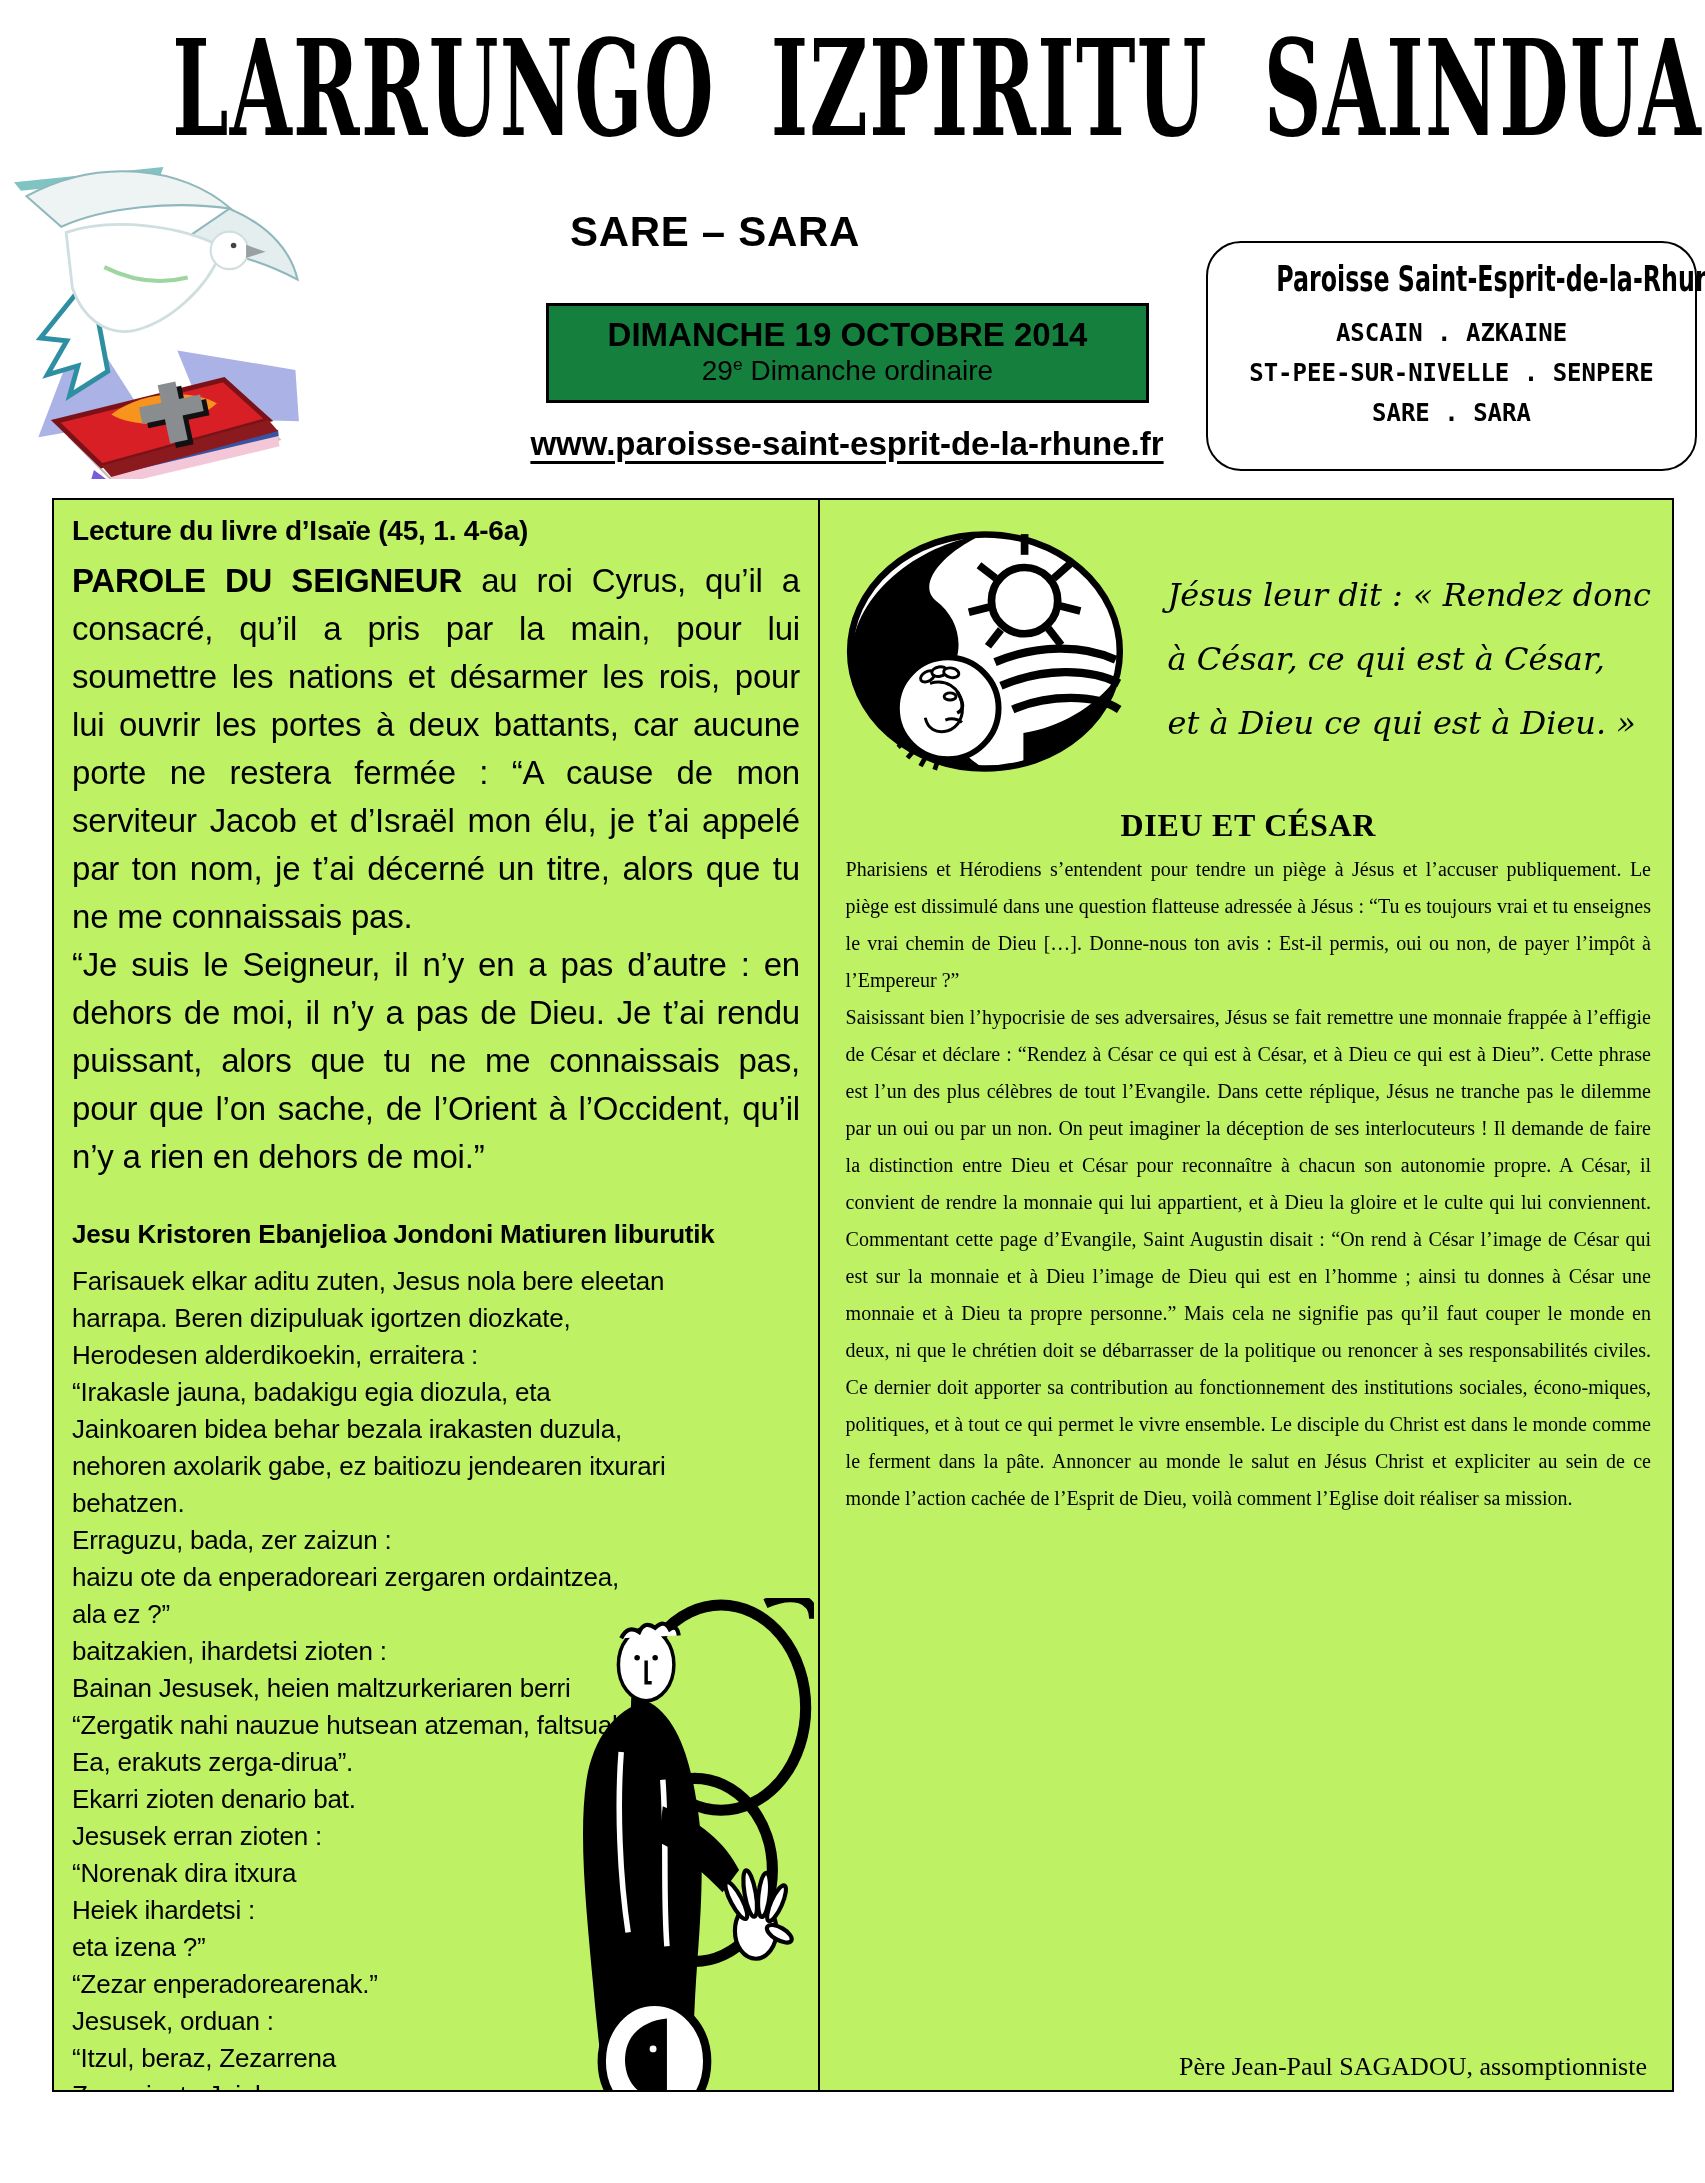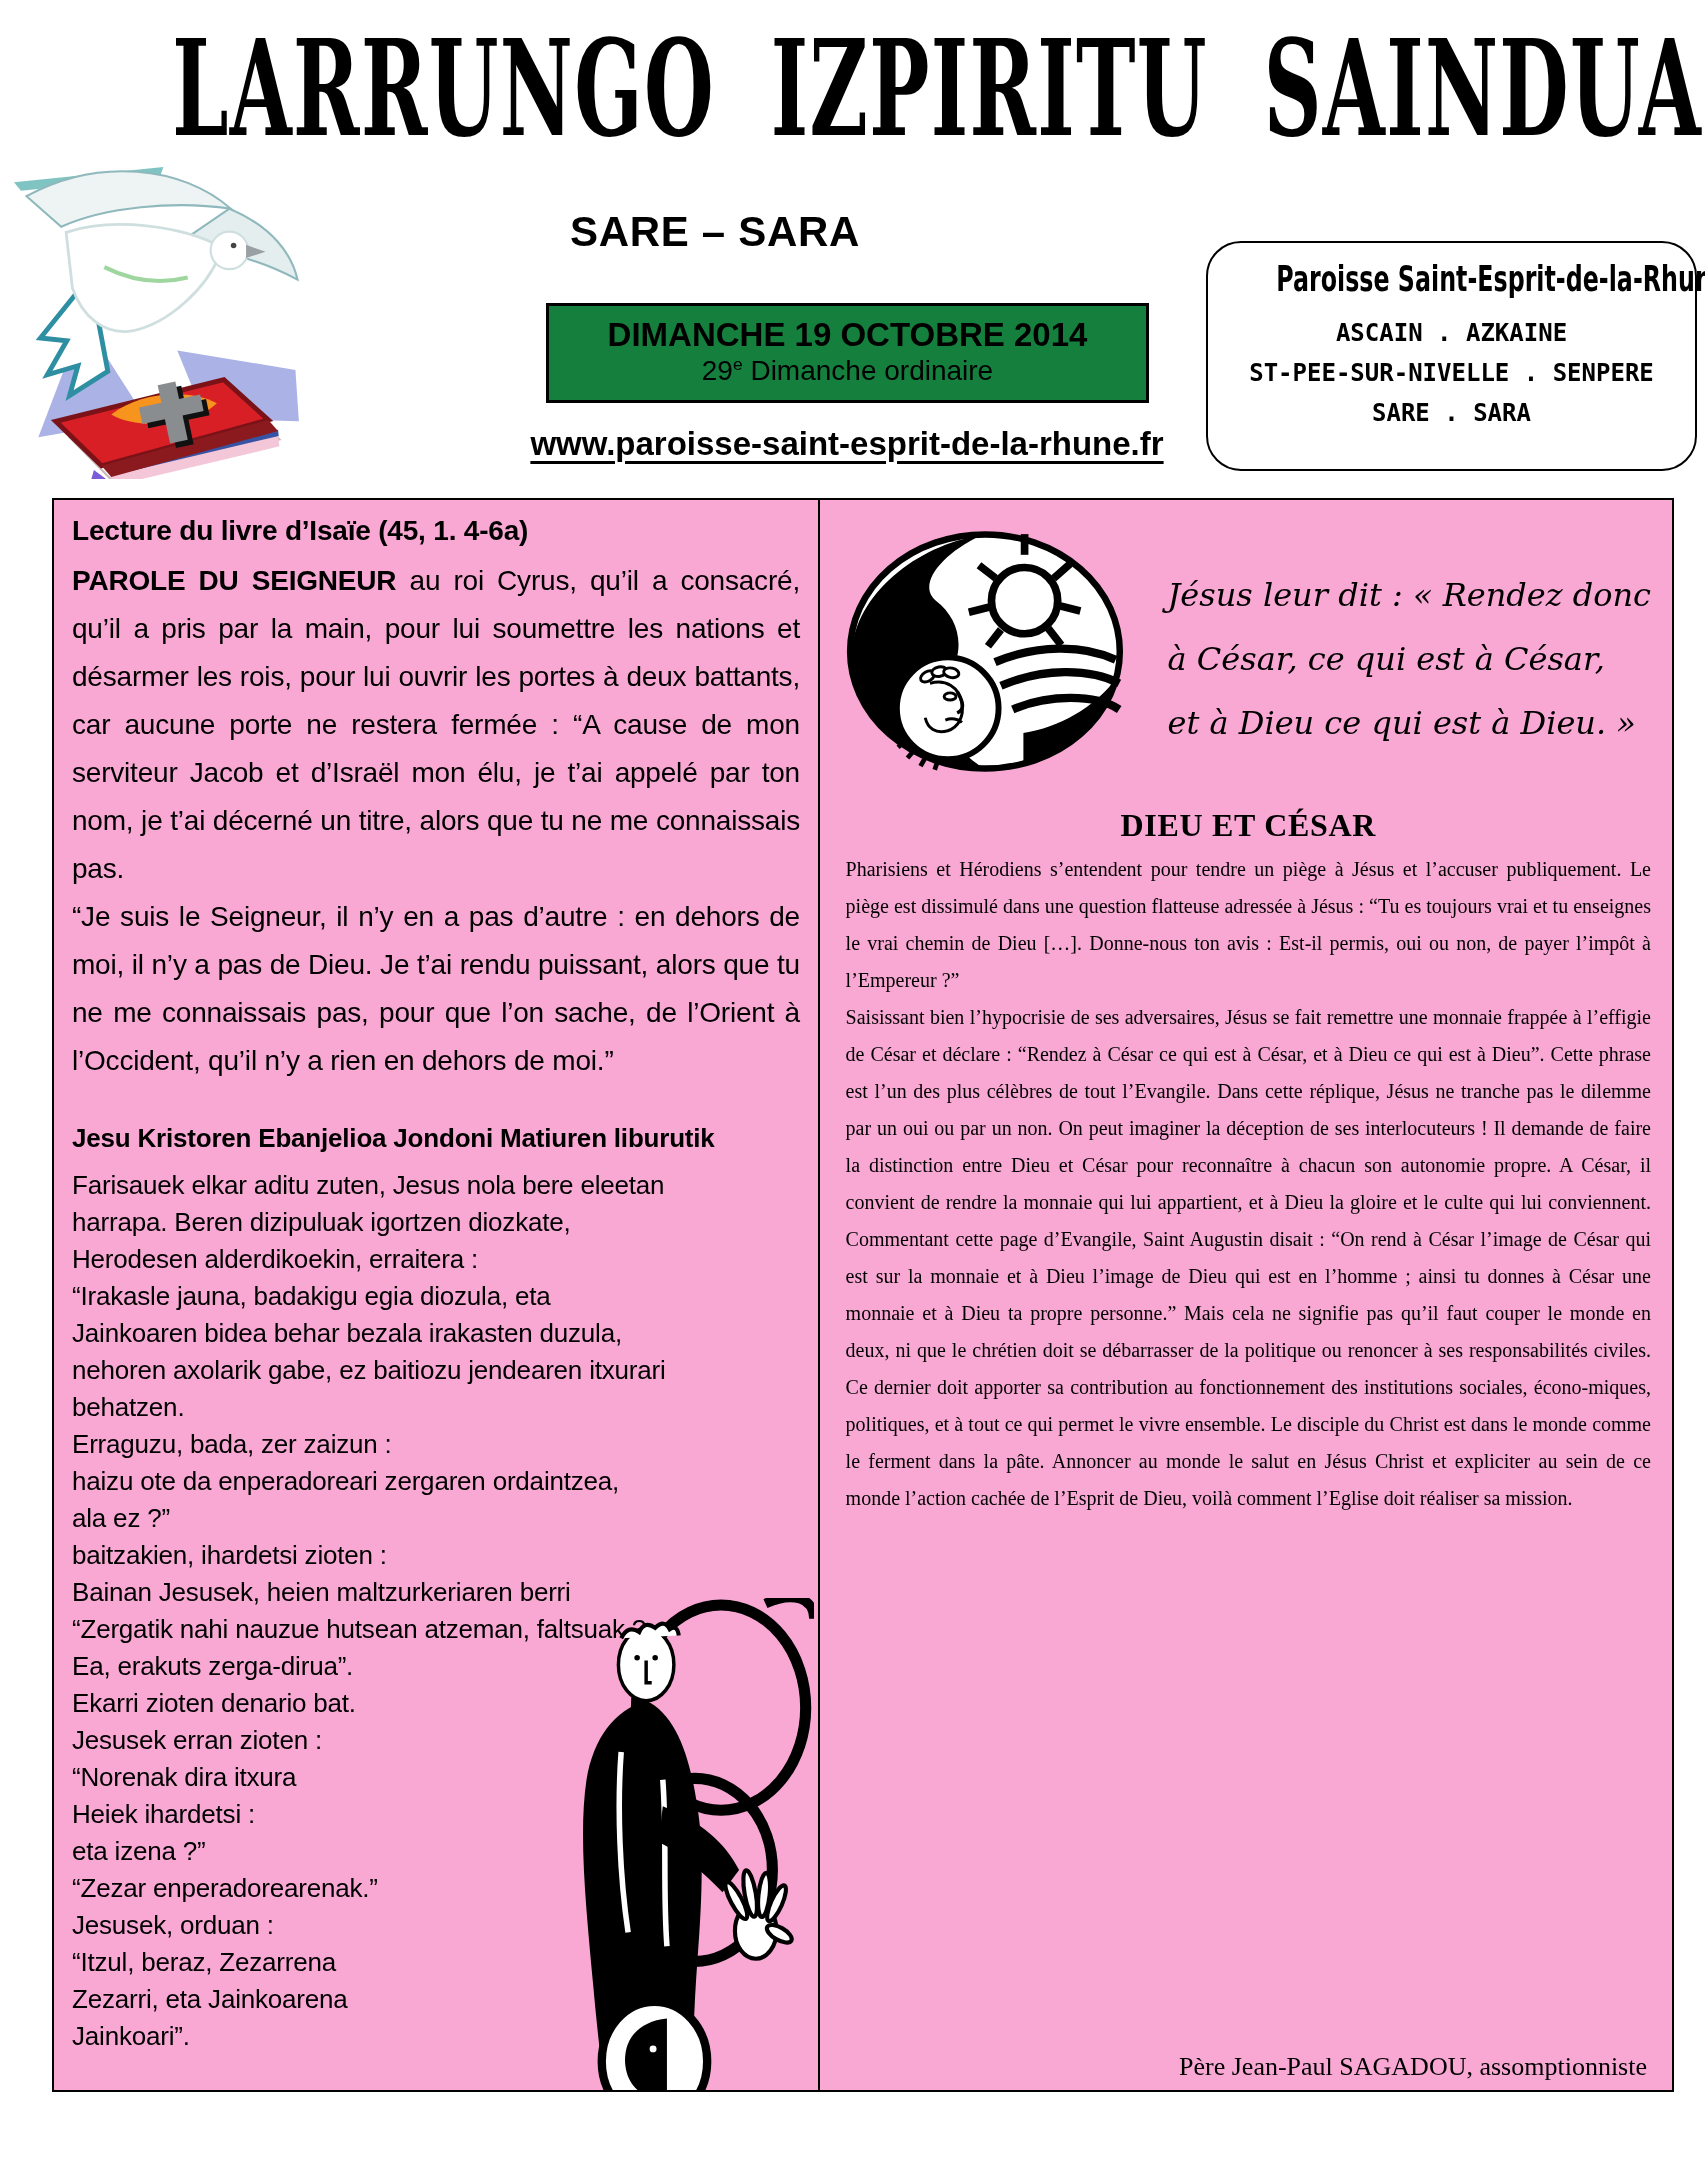--- a/index.html
+++ b/index.html
@@ -22,28 +22,28 @@
            text-decoration-thickness:2.8px;text-underline-offset:6.2px;}
   .parishbox{position:absolute;top:241px;left:1206px;width:491px;height:230px;box-sizing:border-box;
              border:2.8px solid #000;border-radius:35px;text-align:center;background:#fff;}
   .parishname{margin-top:14px;white-space:nowrap;font-family:"DejaVu Sans",sans-serif;
               font-weight:bold;font-size:33px;transform:scale(0.72,1.1);transform-origin:center top;}
   .parishtowns{margin-top:16.7px;font-family:"DejaVu Sans Mono",monospace;font-weight:bold;
                font-size:24px;line-height:40px;}
   .clipart{position:absolute;}
   
   .frame{position:absolute;top:498px;left:52px;width:1622px;height:1594px;box-sizing:border-box;
-         border:2.8px solid #000;background:#f9a8d4;}
+         border:2.8px solid #000;background:#bef264;}
   .colL{position:absolute;left:0;top:0;bottom:0;width:766px;box-sizing:border-box;
         border-right:2.8px solid #000;padding:11px 18px 7px 18px;overflow:hidden;
         letter-spacing:-0.2px;}
   .colR{position:absolute;left:768px;top:0;bottom:0;right:0;box-sizing:border-box;
         padding:9.7px 21px 11px 23.6px;overflow:hidden;font-family:"Liberation Serif",serif;}
   .readingTitle{font-size:28px;font-weight:bold;margin:4.2px 0 9.7px 0;}
-  .colL p{margin:0;font-size:28px;line-height:48px;text-align:justify;}
+  .colL p{margin:0;font-size:33px;line-height:48px;text-align:justify;}
   .lead{font-weight:bold;}
   .gospelTitle{font-size:26px;font-weight:bold;margin:36px 0 11px 0;line-height:35px;}
   .bline{font-size:26px;line-height:37px;white-space:nowrap;}
   .jesusArt{position:absolute;right:4.2px;top:1098px;}
   
   .quoteRow{display:flex;align-items:flex-start;}
   .quoteText{margin-left:44px;margin-top:53px;font-family:"DejaVu Serif",serif;
              font-style:italic;font-size:32px;line-height:64px;white-space:nowrap;}
   .rHead{font-size:32px;font-weight:bold;text-align:center;margin:14px 0 7px 0;letter-spacing:0.7px;}
   .colR p{margin:0;font-size:20px;line-height:37px;text-align:justify;}

